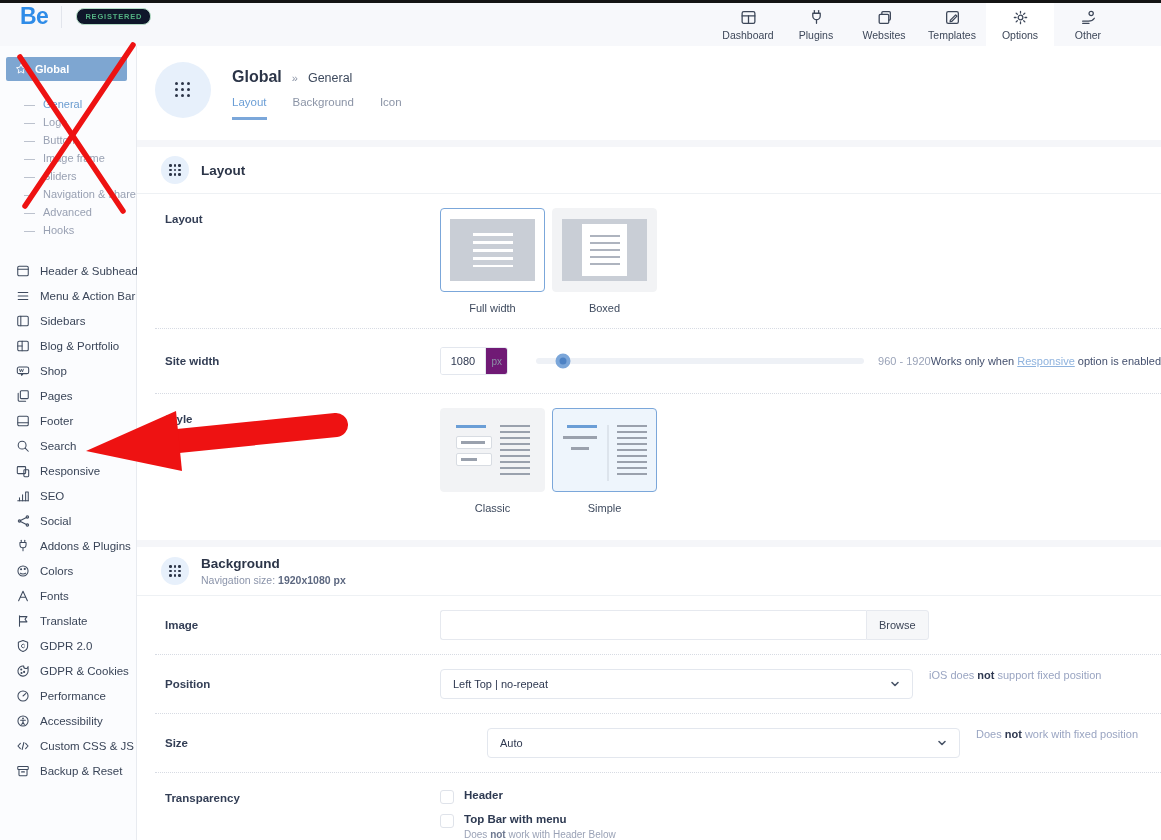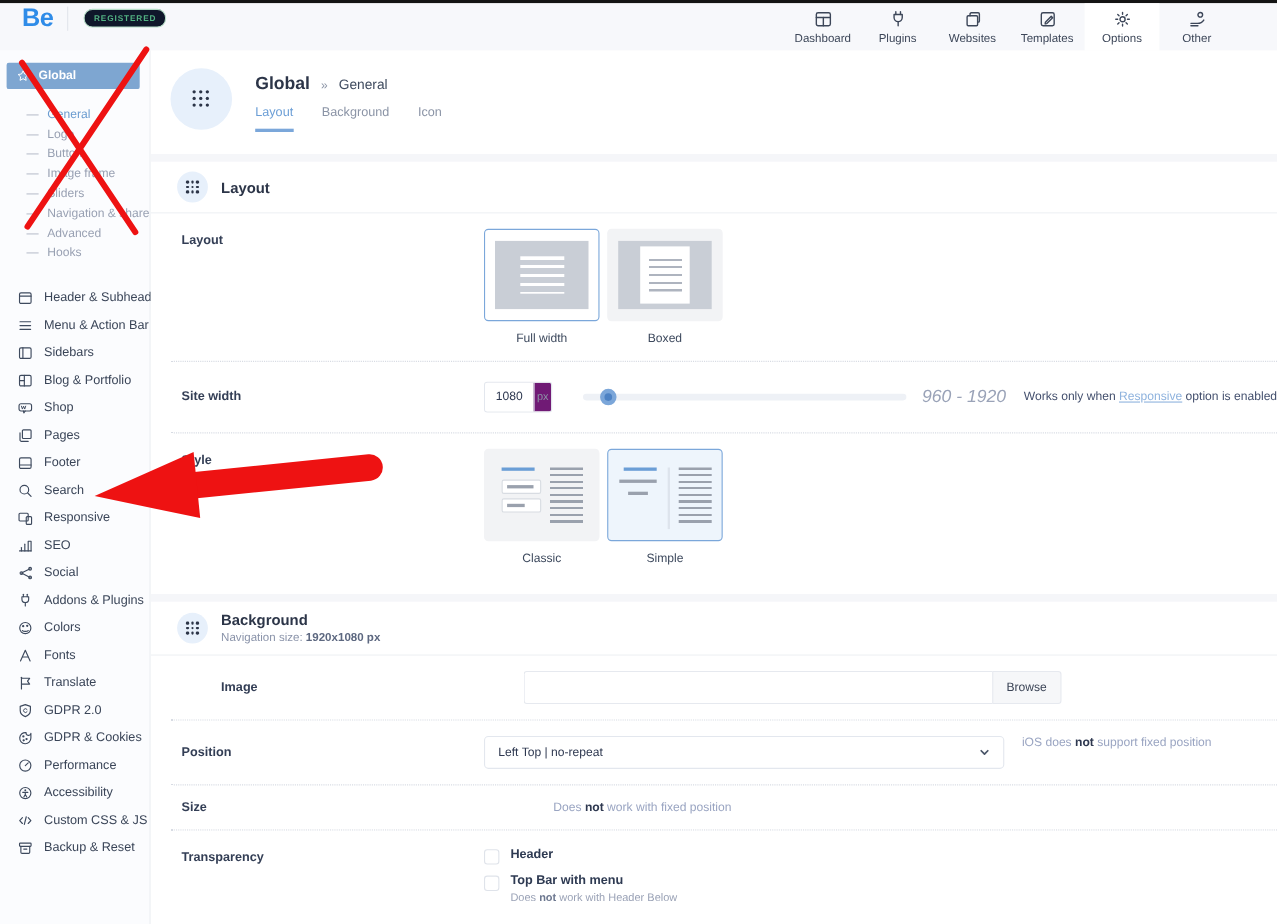--- a/index.html
+++ b/index.html
@@ -92,21 +92,21 @@
   
   .sw-row { display:flex; align-items:center; }
   .sw-input-group { display:flex; border:1px solid #e3e7ee; border-radius:3px; overflow:hidden; background:#fff; }
   .sw-input { width:44px; height:26px; border:none; outline:none; font-size:11px; color:#2e3850;
               text-align:center; font-family:inherit; }
   .sw-unit { width:24px; height:26px; background:#701a75; border-left:1px solid #e3e7ee;
              display:flex; align-items:center; justify-content:center; font-size:10px; color:#8b94a6; }
   .slider { position:relative; width:335px; height:6px; background:#eef1f6; border-radius:3px; margin:0 14px 0 28px; }
   .slider-handle { position:absolute; top:50%; transform:translate(-50%,-50%); width:15px; height:15px;
                    border-radius:50%; background:#4d82c4; border:4px solid #7ba6d9; cursor:pointer; }
-  .sw-range { font-size:16px; color:#9aa3b8; margin-right:16px; white-space:nowrap;font-style:italic; }
+  .sw-range { font-size:11px; color:#9aa3b8; white-space:nowrap; }
   .sw-note { font-size:11px; color:#44506e; white-space:nowrap; }
   .sw-note a { color:#8fb3de; text-decoration:underline; cursor:pointer; }
 
   
   .img-group { display:flex; }
   .img-input { width:426px; height:30px; border:1px solid #e6e9ef; border-right:none; border-radius:3px 0 0 3px;
                font-size:11px; padding:0 8px; outline:none; font-family:inherit; color:#2e3850; }
   .browse-btn { height:30px; padding:0 12px; background:#f6f7f9; border:1px solid #e6e9ef; border-radius:0 3px 3px 0;
                 font-size:11px; color:#3c4557; display:flex; align-items:center; cursor:pointer; }
   .sel-row { display:flex; }
@@ -531,21 +531,21 @@
               <i></i>
             </div>
         </div>
         <div>
           <div class="sect-title">Background</div>
           <div class="sect-sub"><span>Navigation size: </span><b>1920x1080 px</b></div>
         </div>
       </div>
 
       <div class="row" style="align-items:center;">
-        <div class="row-label" style="padding-top:0;margin-left:36px;">Image</div>
+        <div class="row-label" style="padding-top:0;">Image</div>
         <div class="row-controls img-group">
           <input class="img-input" value="" style="">
           <div class="browse-btn">Browse</div>
         </div>
       </div>
 
       <div class="dotted"></div>
 
       <div class="row" style="align-items:center;">
         <div class="row-label" style="padding-top:0;">Position</div>
@@ -558,20 +558,26 @@
           </div>
           <span class="ctl-note"><span>iOS does </span><b>not</b><span> support fixed position</span></span>
         </div>
       </div>
 
       <div class="dotted"></div>
 
       <div class="row" style="align-items:center;gap:47px;">
         <div class="row-label" style="padding-top:0;">Size</div>
         <div class="row-controls sel-row">
+          <div class="fakeselect">
+            <span>Auto</span>
+            <svg viewBox="0 0 10 10">
+                <path d="M2 3.5 L5 6.5 L8 3.5"></path>
+              </svg>
+          </div>
           <span class="ctl-note"><span>Does </span><b>not</b><span> work with fixed position</span></span>
         </div>
       </div>
 
       <div class="dotted"></div>
 
       <div class="row">
         <div class="row-label">Transparency</div>
         <div class="row-controls checks">
           <div class="check">

